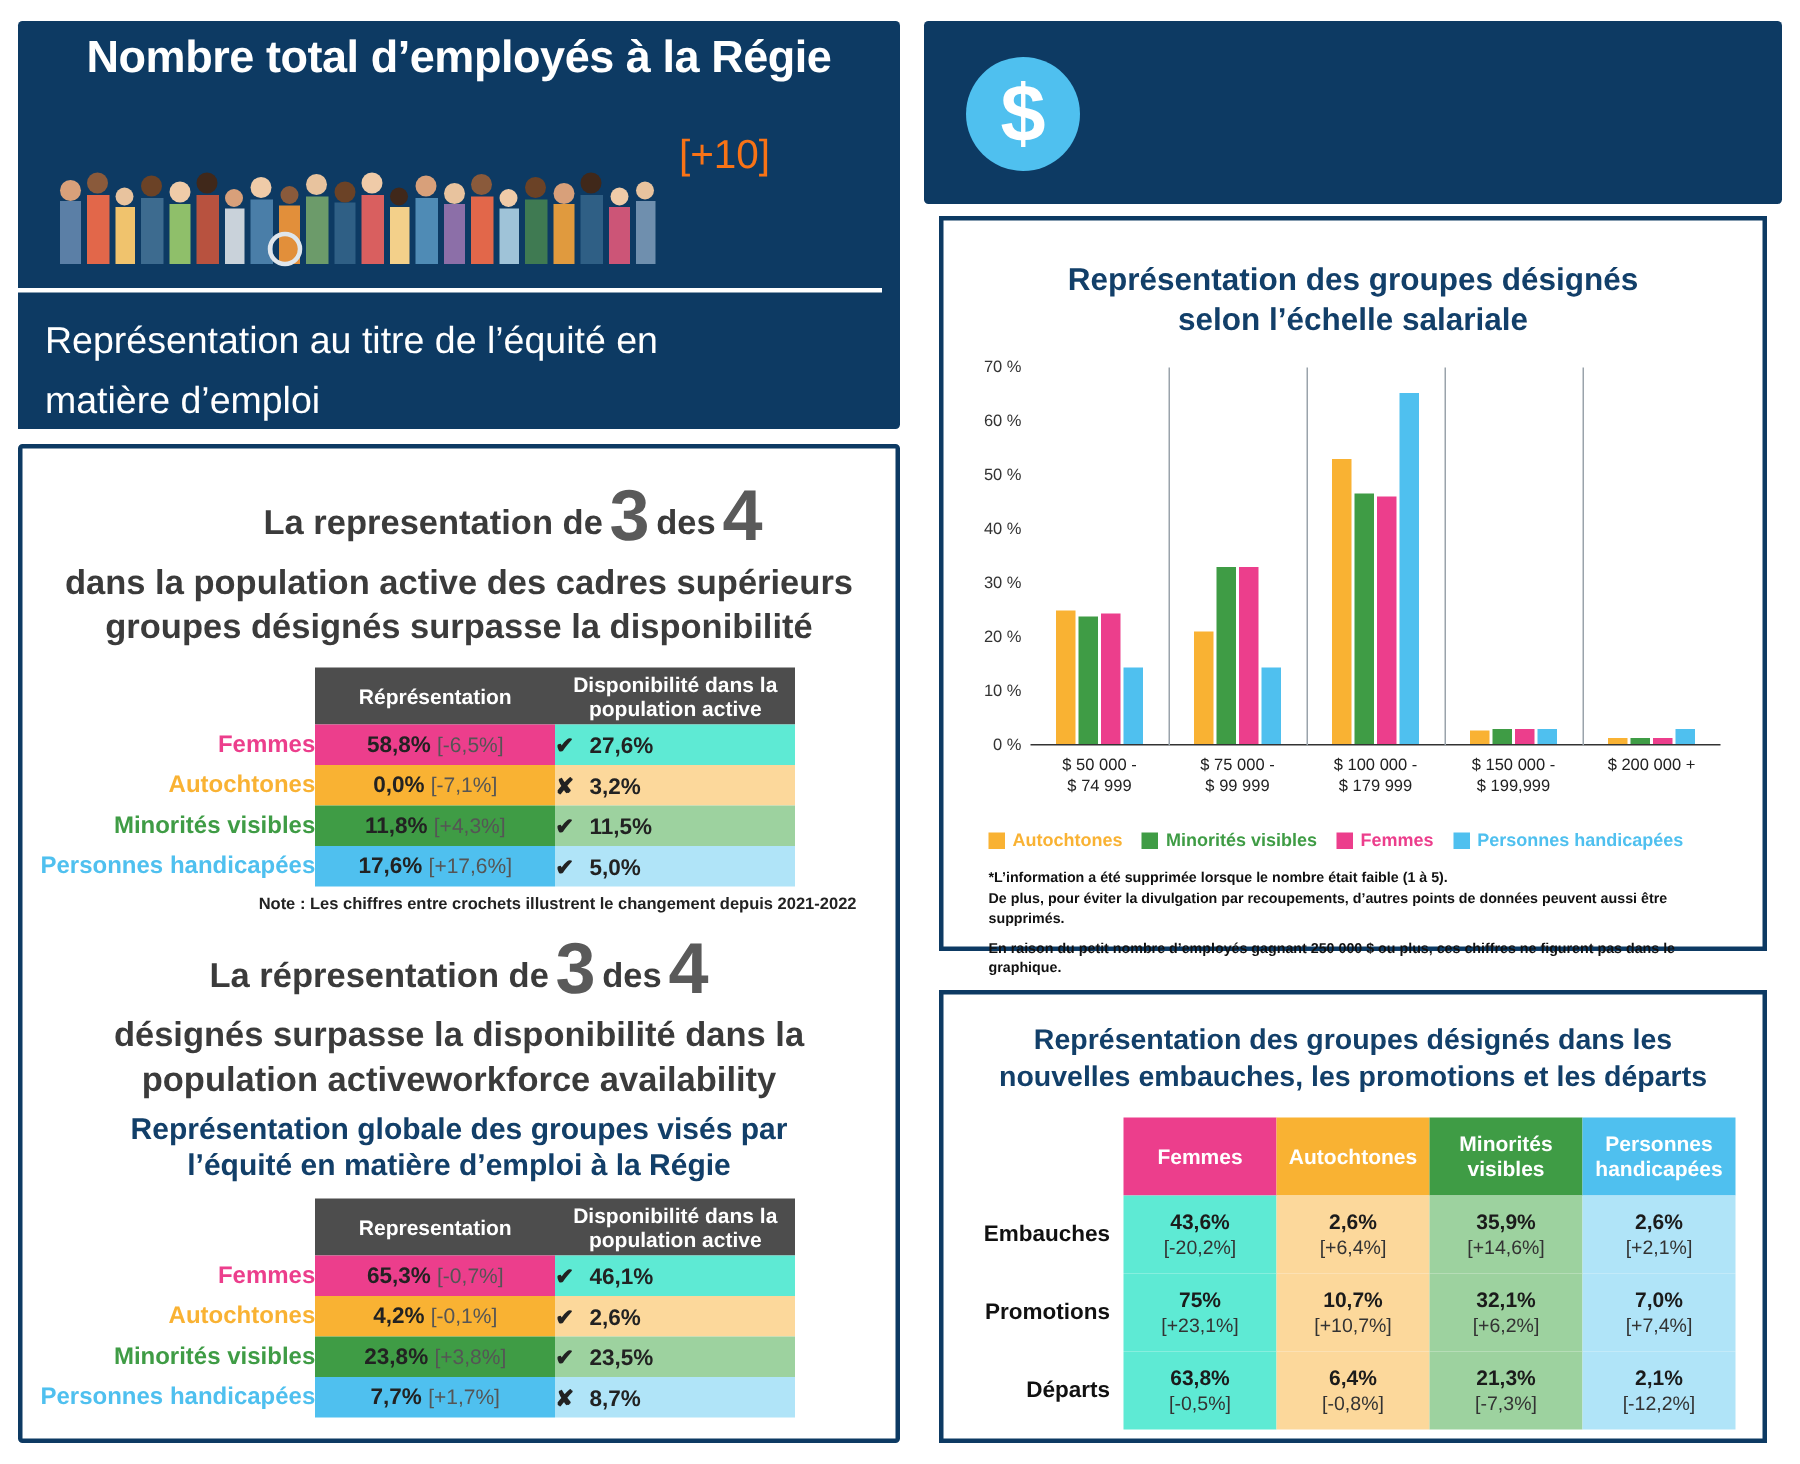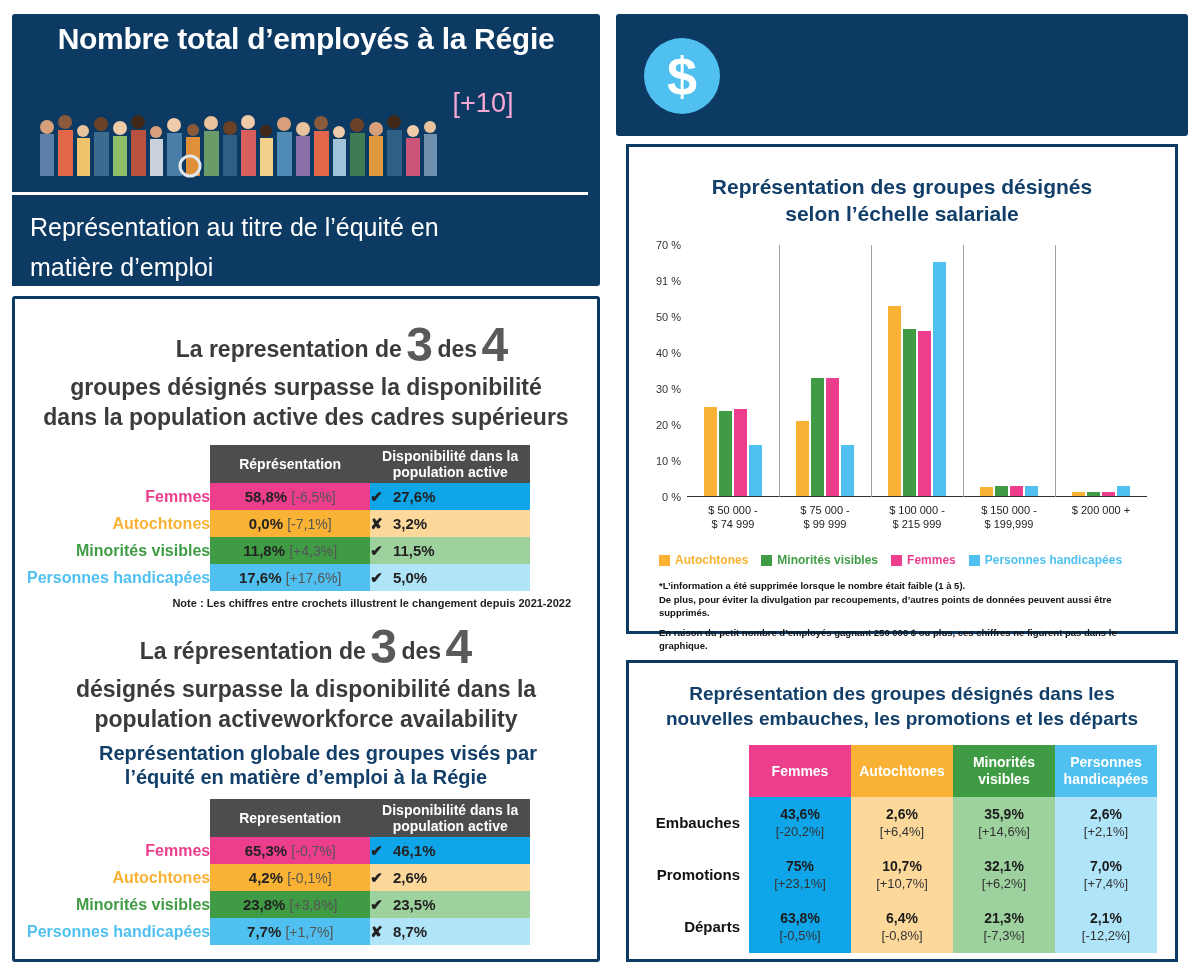--- a/index.html
+++ b/index.html
@@ -19,21 +19,21 @@
 
   
   #left-top{left:12px;top:14px;width:588px;height:272px;background:#0d3a63;border-radius:3px;}
   #title-main{
     position:absolute;left:0;top:8px;width:588px;text-align:center;
     color:#ffffff;font-size:30px;font-weight:bold;letter-spacing:-0.3px;
   }
   #people-art{position:absolute;left:26px;top:80px;width:400px;height:85px;}
   #count-block{position:absolute;right:22px;top:72px;width:190px;text-align:center;}
   #count-num{font-size:62px;line-height:58px;font-weight:bold;color:#3aa24b;}
-  #count-delta{font-size:27px;color:#f9a8d4;font-weight:normal;margin-top:2px;}
+  #count-delta{font-size:27px;color:#f97316;font-weight:normal;margin-top:2px;}
   #sub-banner{
     position:absolute;left:0;top:178px;width:576px;height:94px;
     background:#0d3a63;border-top:3px solid #ffffff;box-sizing:border-box;
     padding:12px 18px 0 18px;
   }
   #sub-banner .line{color:#fff;font-size:25px;line-height:40px;}
 
   #left-bottom{left:12px;top:296px;width:588px;height:666px;border:3px solid #0d3a63;background:#fff;border-radius:3px;}
 
   .hl-head{width:100%;text-align:center;}
@@ -47,21 +47,21 @@
     text-align:right;padding-right:8px;font-weight:bold;font-size:16px;white-space:nowrap;
   }
   .eq-cell{width:160px;height:27px;text-align:center;font-weight:bold;font-size:15px;color:#222;}
   .eq-cell2{width:160px;height:27px;text-align:left;padding-left:24px;font-weight:bold;font-size:15px;color:#222;}
   .eq-hdr{background:#4d4d4d;color:#fff;font-weight:bold;font-size:14px;text-align:center;vertical-align:middle;height:38px;}
   .delta{font-weight:normal;color:#555;font-size:14px;}
   .check{font-weight:bold;margin-right:6px;}
   .note{font-size:11px;color:#222;font-weight:bold;text-align:right;}
 
   .c-femmes{background:#ec3e8c;}
-  .c-femmes-l{background:#0ea5e9;}
+  .c-femmes-l{background:#5eead4;}
   .c-auto{background:#f9b233;}
   .c-auto-l{background:#fcd89b;}
   .c-min{background:#3f9c45;}
   .c-min-l{background:#9dd29f;}
   .c-hand{background:#4fc0ef;}
   .c-hand-l{background:#b0e4f8;}
 
   .lbl-femmes{color:#ec3e8c;}
   .lbl-auto{color:#f9b233;}
   .lbl-min{color:#3f9c45;}
@@ -171,25 +171,25 @@
   </div>
 
   <div class="panel navy-border" id="left-bottom">
 
     <div class="hl-head" style="margin-top:18px;padding-left:36px;">
       <span class="hl-txt">La representation de</span>
       <span class="hl-big">3</span>
       <span class="hl-txt">des</span>
       <span class="hl-big">4</span>
     </div>
+    <div class="hl-head" style="margin-top:3px;">
+      <span class="hl-txt">dans la population active des cadres supérieurs</span>
+    </div>
     <div class="hl-head" style="margin-top:2px;">
       <span class="hl-txt">groupes désignés surpasse la disponibilité</span>
-    </div>
-    <div class="hl-head" style="margin-top:3px;">
-      <span class="hl-txt">dans la population active des cadres supérieurs</span>
     </div>
 
     <table class="eq" style="margin:14px 0 0 12px;">
       <tbody>
           <tr>
         <td></td>
         <th class="eq-hdr">Réprésentation</th>
         <th class="eq-hdr">Disponibilité dans la population active</th>
       </tr>
       <tr>
@@ -245,21 +245,21 @@
       <span class="hl-big">3</span>
       <span class="hl-txt">des</span>
       <span class="hl-big">4</span>
     </div>
     <div class="hl-head" style="margin-top:2px;">
       <span class="hl-txt">désignés surpasse la disponibilité dans la</span>
     </div>
     <div class="hl-head" style="margin-top:3px;">
       <span class="hl-txt">population activeworkforce availability</span>
     </div>
-    <div class="hl-head" style="margin-top:9px;padding-left:12px;">
+    <div class="hl-head" style="margin-top:9px;">
       <span class="hl-small" style="color:#123f69;">Représentation globale des groupes visés par</span>
     </div>
     <div class="hl-head" style="margin-top:1px;">
       <span class="hl-small" style="color:#123f69;">l’équité en matière d’emploi à la Régie</span>
     </div>
 
     <table class="eq" style="margin:10px 0 0 12px;">
       <tbody>
           <tr>
         <td></td>
@@ -327,21 +327,21 @@
     <div id="plot-wrap">
       <div class="axis-x"></div>
 
       <div id="yticks">
           <div class="axis-lbl" style="top: 252px;">0 %</div>
           <div class="axis-lbl" style="top: 216px;">10 %</div>
           <div class="axis-lbl" style="top: 180px;">20 %</div>
           <div class="axis-lbl" style="top: 144px;">30 %</div>
           <div class="axis-lbl" style="top: 108px;">40 %</div>
           <div class="axis-lbl" style="top: 72px;">50 %</div>
-          <div class="axis-lbl" style="top: 36px;">91 %</div>
+          <div class="axis-lbl" style="top: 36px;">60 %</div>
           <div class="axis-lbl" style="top: 0px;">70 %</div>
         </div>
       <div id="vgrids">
           <div class="grid-v" style="left: 92px;"></div>
           <div class="grid-v" style="left: 184px;"></div>
           <div class="grid-v" style="left: 276px;"></div>
           <div class="grid-v" style="left: 368px;"></div>
         </div>
       <div id="bars">
           <div class="bar" title="Autochtones $ 50 000 - $ 74 999 24.7%" style="left: 17px; height: 88.92px; background: rgb(249, 178, 51);"></div>
@@ -369,21 +369,21 @@
           <div class="xtick" style="left: 0px; width: 92px;">
             <div>$ 50 000 -</div>
             <div>$ 74 999</div>
           </div>
           <div class="xtick" style="left: 92px; width: 92px;">
             <div>$ 75 000 -</div>
             <div>$ 99 999</div>
           </div>
           <div class="xtick" style="left: 184px; width: 92px;">
             <div>$ 100 000 -</div>
-            <div>$ 215 999</div>
+            <div>$ 179 999</div>
           </div>
           <div class="xtick" style="left: 276px; width: 92px;">
             <div>$ 150 000 -</div>
             <div>$ 199,999</div>
           </div>
           <div class="xtick" style="left: 368px; width: 92px;">
             <div>$ 200 000 +</div>
             <div></div>
           </div>
         </div>

